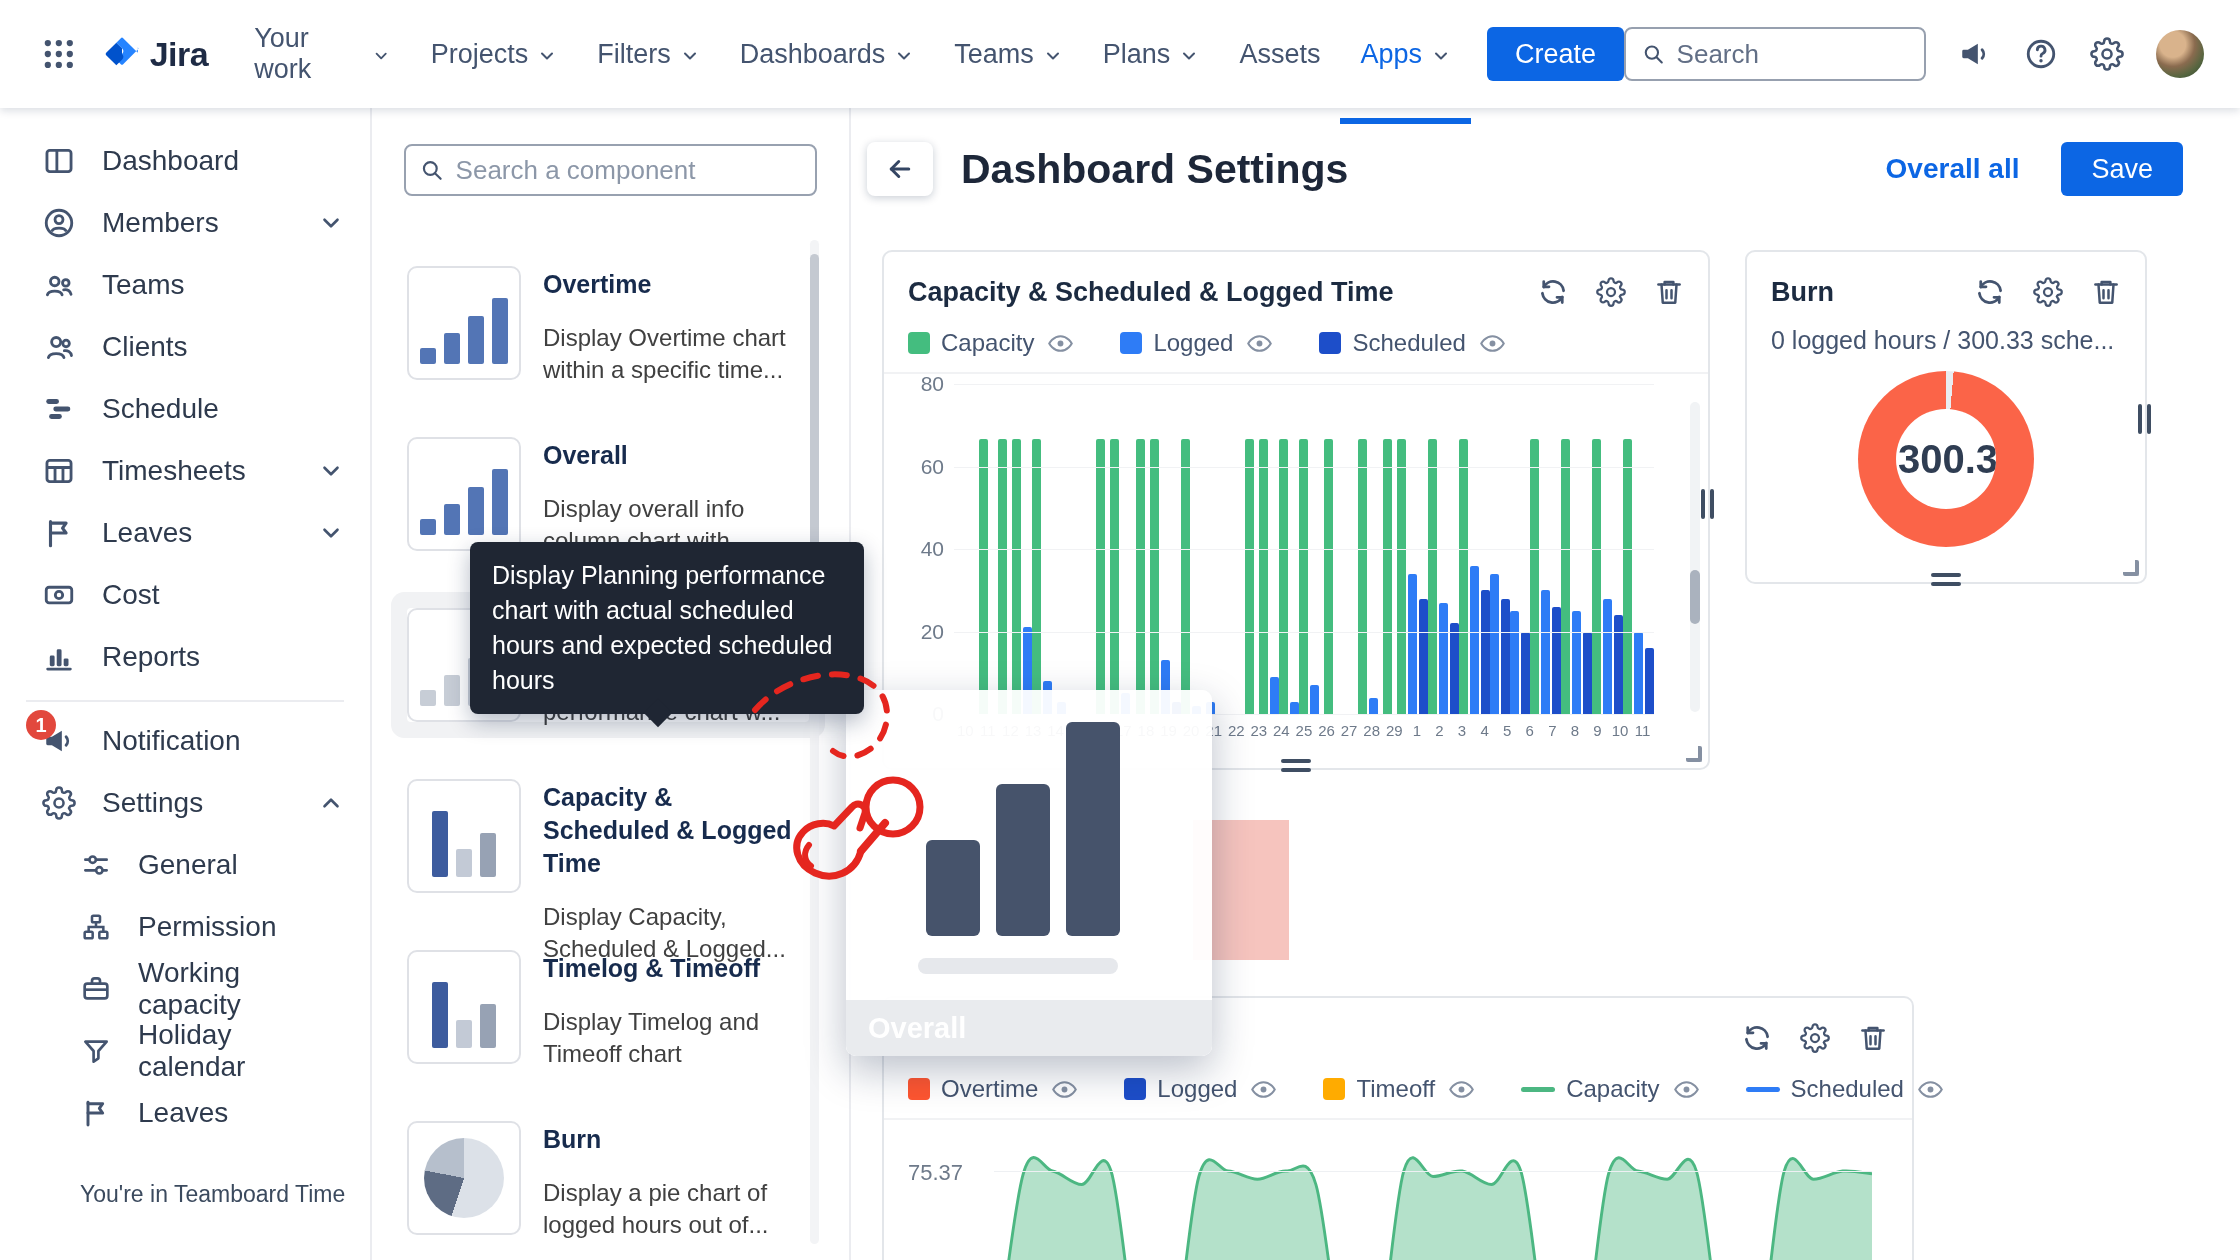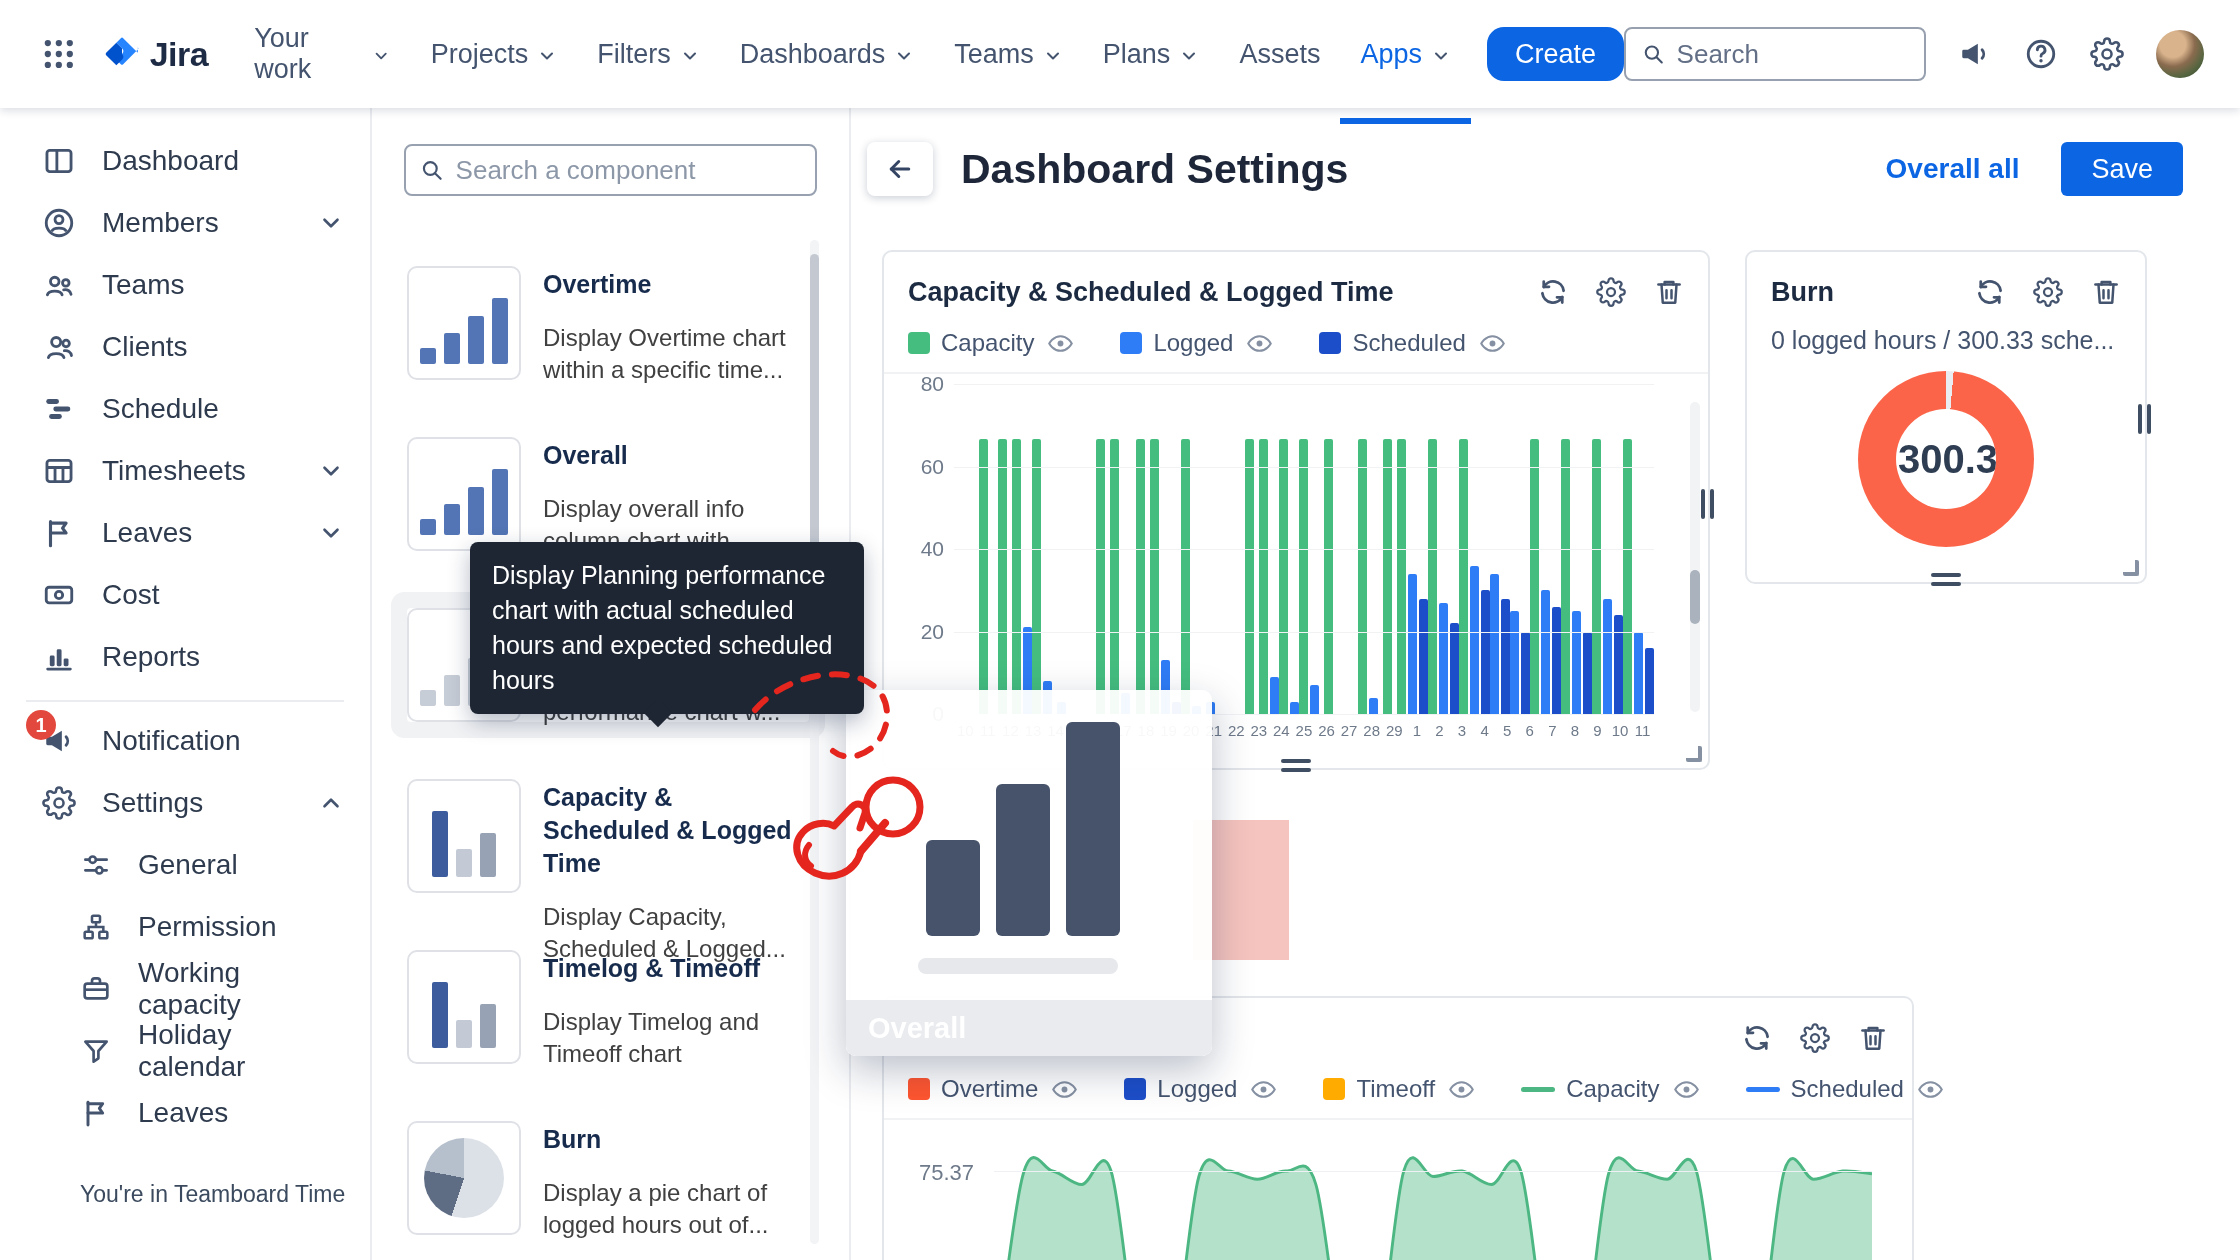--- a/index.html
+++ b/index.html
@@ -12,21 +12,21 @@
   
   .topnav{position:absolute;top:0;left:0;width:2240px;height:108px;background:#fff;display:flex;align-items:center;padding:0 36px 0 40px;box-shadow:0 3px 8px rgba(9,30,66,.14);z-index:50}
   .appgrid{width:38px;height:38px;margin-right:24px;cursor:pointer}
   .logo{display:flex;align-items:center;gap:8px;margin-right:26px;cursor:pointer}
   .logo .mark{width:40px;height:40px}
   .logo .word{font-size:34px;font-weight:700;color:#1E2B45;letter-spacing:-.5px}
   .nav-items{display:flex;align-items:stretch;height:140px}
   .nav-item{display:flex;align-items:center;gap:9px;padding:0 20px;font-size:27px;font-weight:500;color:#44546F;cursor:pointer;position:relative}
   .nav-item .chev{width:20px;height:20px;margin-top:3px}
   .nav-item.active{color:#0C66E4;box-shadow:inset 0 -6px 0 #0C66E4}
-  .btn-create{margin-left:16px;background:#0C66E4;color:#fff;border:none;border-radius:17px;font-size:27px;font-weight:500;height:54px;padding:0 28px;cursor:pointer;font-family:inherit}
+  .btn-create{margin-left:16px;background:#0C66E4;color:#fff;border:none;border-radius:6px;font-size:27px;font-weight:500;height:54px;padding:0 28px;cursor:pointer;font-family:inherit}
   .nav-right{margin-left:auto;display:flex;align-items:center;gap:32px}
   .nav-search{display:flex;align-items:center;gap:12px;width:302px;height:54px;border:2px solid #97A0AF;border-radius:8px;padding:0 16px;background:#fff}
   .nav-search .icon{width:26px;height:26px}
   .nav-search input{border:none;outline:none;font-size:26px;color:#44546F;width:100%;font-family:inherit;background:transparent}
   .nav-search input::placeholder{color:#626F86}
   .nav-iconbtn{width:34px;height:34px;cursor:pointer}
   .avatar{width:48px;height:48px;border-radius:50%;background:radial-gradient(circle at 35% 30%,#d9b38c 0 28%,#8a6b4f 48%,#54653f 72%,#2e3a2c);cursor:pointer;flex:none}
 
   
   .sidebar{position:absolute;top:108px;left:0;width:372px;height:1152px;background:#fff;border-right:2px solid #EBECF0;padding-top:22px;z-index:10}
@@ -103,21 +103,21 @@
   .h-bottom{position:absolute;bottom:-4px;left:50%;transform:translateX(-50%);display:flex;flex-direction:column;gap:5px;cursor:ns-resize}
   .h-bottom i{display:block;width:30px;height:4px;background:#3F4E63;border-radius:2px}
   .h-corner{position:absolute;right:6px;bottom:6px;width:16px;height:16px;border-right:4px solid #8590A2;border-bottom:4px solid #8590A2;border-radius:2px;cursor:nwse-resize}
 
   .burn-sub{margin-top:16px;font-size:25px;color:#44546F;white-space:nowrap;overflow:hidden}
   .donut{position:relative;width:176px;height:176px;border-radius:50%;margin:16px auto 0}
   .donut-hole{position:absolute;left:38px;top:38px;width:100px;height:100px;border-radius:50%;background:#fff;display:flex;align-items:center;overflow:hidden;padding-left:2px}
   .donut-hole span{font-size:40px;font-weight:700;color:#2F3D52;white-space:nowrap}
 
   .p-chart{position:relative;margin-top:10px;height:248px;overflow:hidden}
-  .p-ytick{position:absolute;left:0;top:30px;width:66px;text-align:right;font-size:22px;color:#6E7A8A}
+  .p-ytick{position:absolute;left:0;top:30px;width:66px;text-align:left;font-size:22px;color:#6E7A8A}
   .p-plot{position:absolute;left:86px;right:16px;top:14px;height:234px}
   .p-grid{position:absolute;left:0;right:0;top:27px;height:1px;background:#EEF0F3}
   #area-svg{width:100%;height:230px}
 
   #drop-zone{position:absolute;left:342px;top:712px;width:96px;height:140px;background:#F6C4BE;z-index:3}
 
   
   #tooltip{position:absolute;left:470px;top:542px;width:394px;background:#1F2633;color:#fff;border-radius:8px;padding:16px 22px;font-size:25px;line-height:35px;z-index:60;box-shadow:0 8px 22px rgba(9,30,66,.3)}
   #tooltip:after{content:"";position:absolute;left:178px;bottom:-9px;width:20px;height:20px;background:#1F2633;transform:rotate(45deg)}
 

